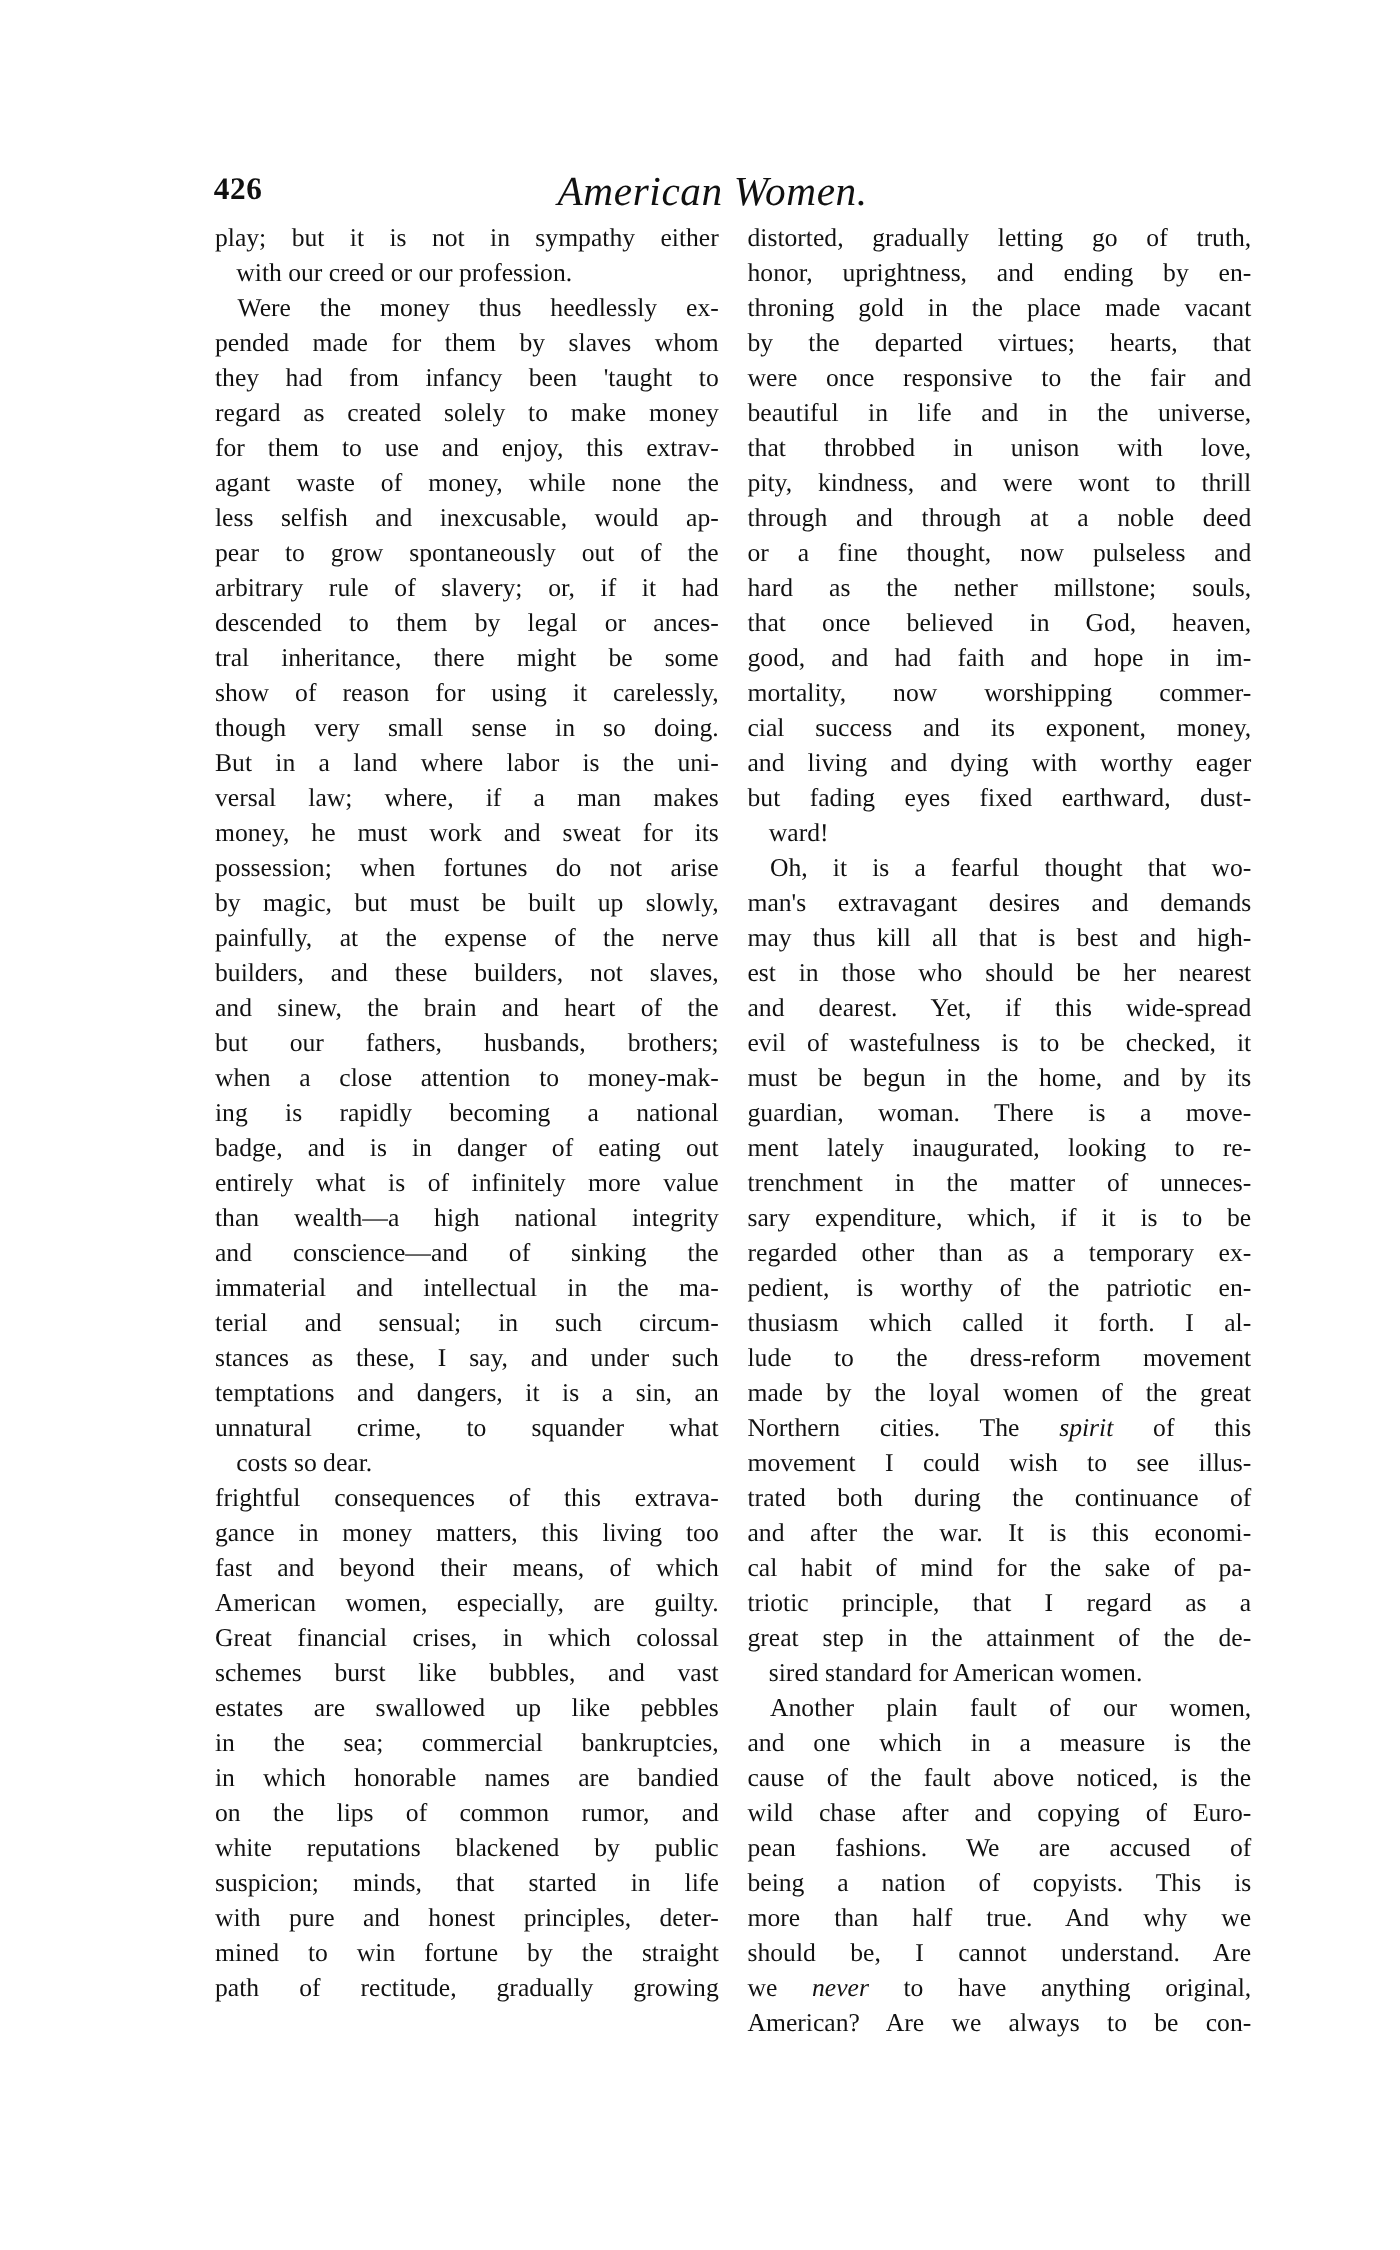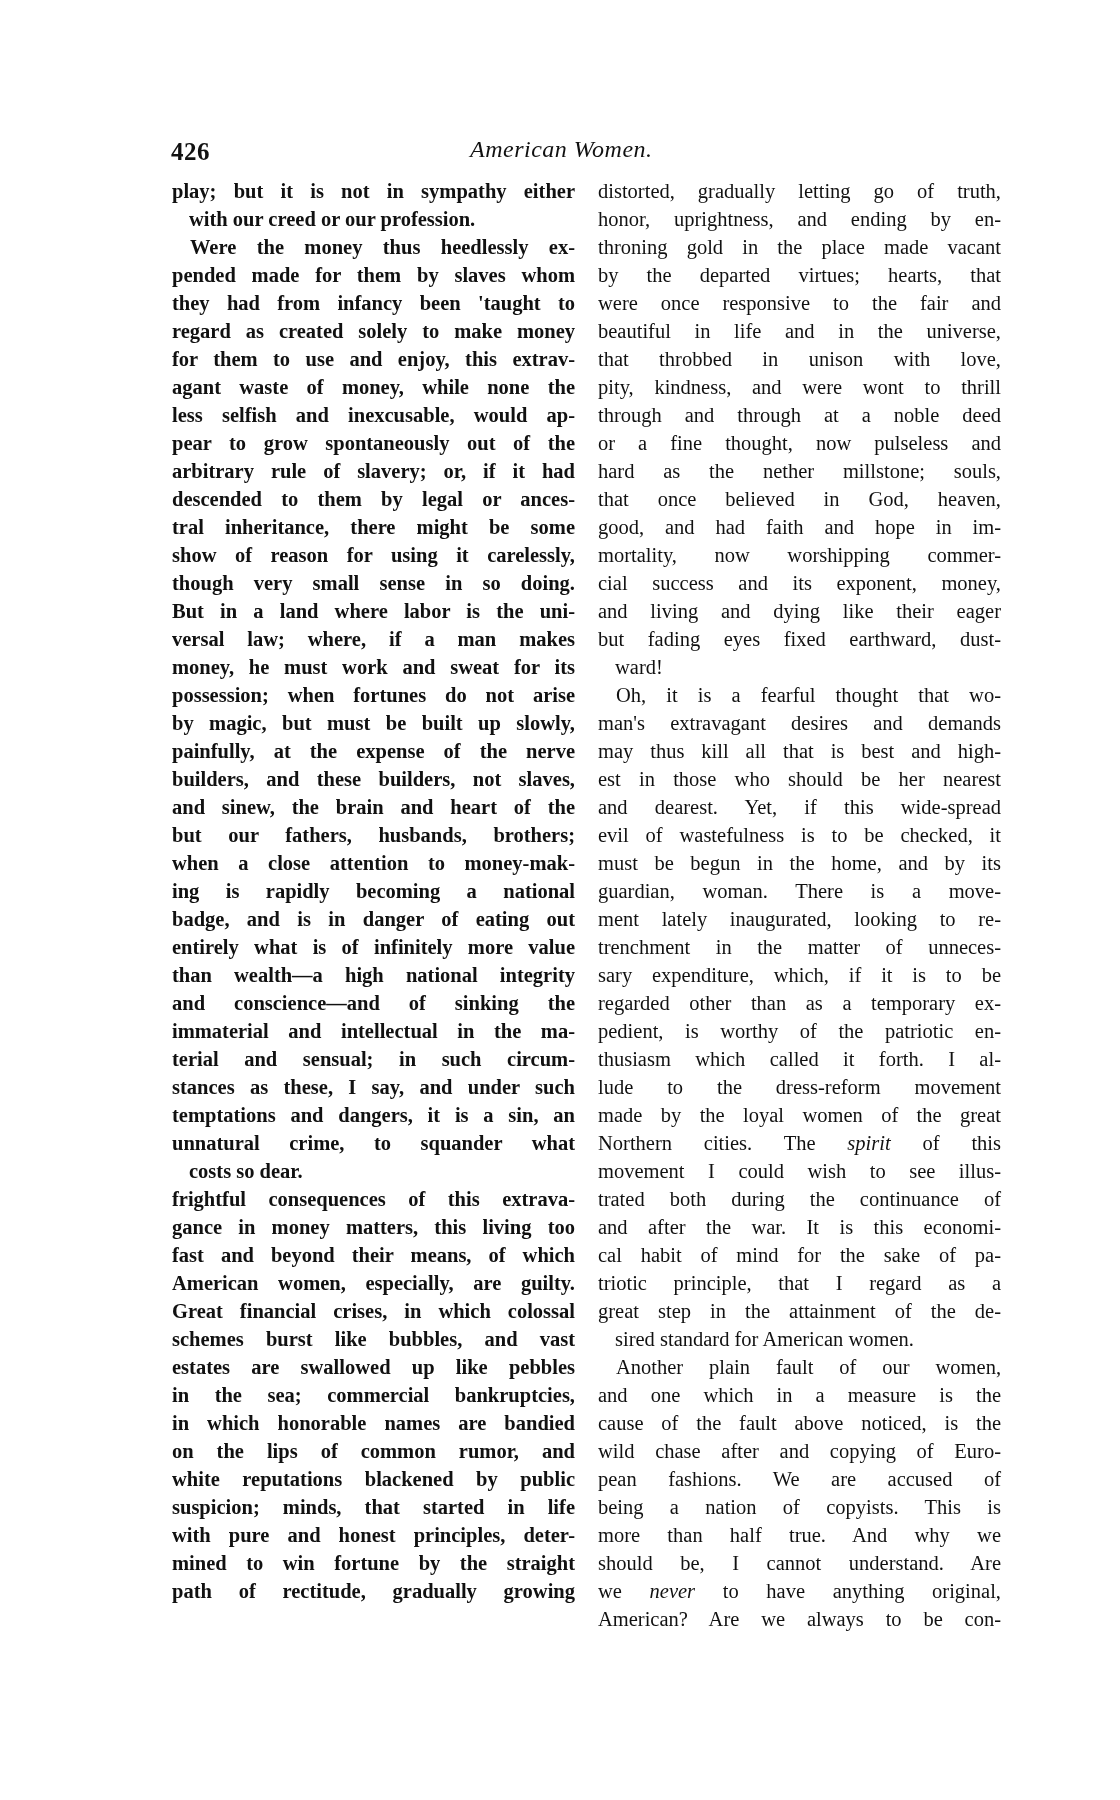--- a/index.html
+++ b/index.html
@@ -18,32 +18,32 @@
     .page-number {
       position: absolute;
       left: 171px;
       top: 138px;
       font-size: 25px;
       font-weight: bold;
       letter-spacing: 0.5px;
     }
     .running-title {
       position: absolute;
-      left: 470px;
+      left: 446px;
       top: 136px;
-      font-size: 24px;
+      font-size: 33px;
       font-style: italic;
       letter-spacing: 0.5px;
     }
     .column {
       position: absolute;
       top: 177px;
       width: 403px;
     }
-    .col-left { left: 172px; font-weight: bold; }
+    .col-left { left: 172px; }
     .col-right { left: 598px; font-family: Liberation Serif, serif; }
     .line {
       display: block;
       height: 28px;
       line-height: 28px;
       font-size: 20.5px;
       white-space: nowrap;
       text-align: justify;
       text-align-last: justify;
       overflow: visible;
@@ -128,21 +128,21 @@
       <div class="line">beautiful in life and in the universe,</div>
       <div class="line">that throbbed in unison with love,</div>
       <div class="line">pity, kindness, and were wont to thrill</div>
       <div class="line">through and through at a noble deed</div>
       <div class="line">or a fine thought, now pulseless and</div>
       <div class="line">hard as the nether millstone; souls,</div>
       <div class="line">that once believed in God, heaven,</div>
       <div class="line">good, and had faith and hope in im-</div>
       <div class="line">mortality, now worshipping commer-</div>
       <div class="line">cial success and its exponent, money,</div>
-      <div class="line">and living and dying like their eager</div>
+      <div class="line">and living and dying with worthy eager</div>
       <div class="line">but fading eyes fixed earthward, dust-</div>
       <div class="line last">ward!</div>
       <div class="line indent">Oh, it is a fearful thought that wo-</div>
       <div class="line">man's extravagant desires and demands</div>
       <div class="line">may thus kill all that is best and high-</div>
       <div class="line">est in those who should be her nearest</div>
       <div class="line">and dearest. Yet, if this wide-spread</div>
       <div class="line">evil of wastefulness is to be checked, it</div>
       <div class="line">must be begun in the home, and by its</div>
       <div class="line">guardian, woman. There is a move-</div>

